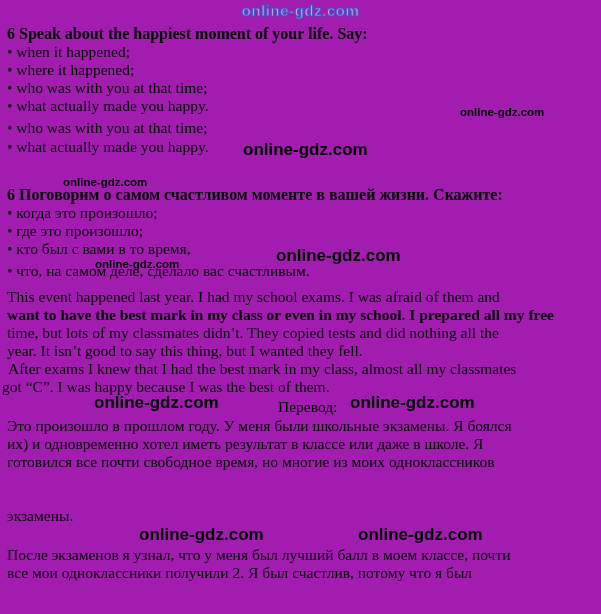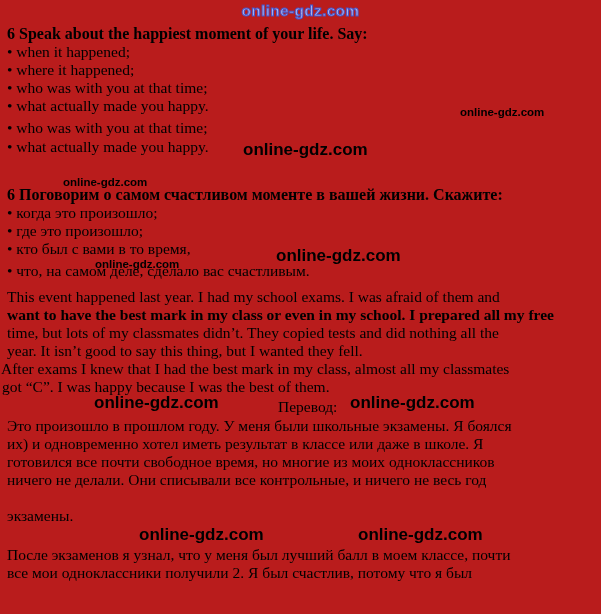--- a/index.html
+++ b/index.html
@@ -1,21 +1,21 @@
 <!DOCTYPE html>
 <html><head>
 <meta charset="utf-8">
 <style>
   * { margin:0; padding:0; box-sizing:border-box; }
   html,body { background:#ffffff; }
   .page {
     position:relative;
     width:601px;
     height:614px;
-    background:#b91c1c;
+    background:#a21caf;
     overflow:hidden;
     font-family:"Liberation Serif", serif;
     color:#000000;
   }
   .line {
     position:absolute;
     white-space:nowrap;
     font-size:15.5px;
     line-height:18px;
     color:#000000;
@@ -72,31 +72,30 @@
   <div class="line" style="left:7px; top:222px;">• где это произошло;</div>
   <div class="line" style="left:7px; top:240px;">• кто был с вами в то время,</div>
   <div class="wm wm-lg" style="left:276px; top:247px;">online-gdz.com</div>
   <div class="wm wm-sm" style="left:95px; top:258px;">online-gdz.com</div>
   <div class="line" style="left:7px; top:262px;">• что, на самом деле, сделало вас счастливым.</div>
 
   <div class="line" style="left:7px; top:288px;">This event happened last year. I had my school exams. I was afraid of them and</div>
   <div class="line" style="left:7px; top:306px;font-weight:bold;">want to have the best mark in my class or even in my school. I prepared all my free</div>
   <div class="line" style="left:7px; top:324px;">time, but lots of my classmates didn’t. They copied tests and did nothing all the</div>
   <div class="line" style="left:7px; top:342px;">year. It isn’t good to say this thing, but I wanted they fell.</div>
-  <div class="line" style="left:1px; top:360px;">After exams I knew that I had the best mark in my class, almost all my classmates</div>
+  <div class="line" style="left:8px; top:360px;">After exams I knew that I had the best mark in my class, almost all my classmates</div>
   <div class="line" style="left:2px; top:378px;">got “C”. I was happy because I was the best of them.</div>
 
   <div class="wm wm-lg" style="left:94px; top:394px;">online-gdz.com</div>
   <div class="line" style="left:278px; top:398px;">Перевод:</div>
   <div class="wm wm-lg" style="left:350px; top:394px;">online-gdz.com</div>
 
   <div class="line" style="left:7px; top:417px;">Это произошло в прошлом году. У меня были школьные экзамены. Я боялся</div>
   <div class="line" style="left:7px; top:435px;">их) и одновременно хотел иметь результат в классе или даже в школе. Я</div>
   <div class="line" style="left:7px; top:453px;">готовился все почти свободное время, но многие из моих одноклассников</div>
-  <div class="line" style="left:7px; top:471px;">ничего не делали. Они списывали все контрольные, и ничего не весь год</div>
   <div class="line" style="left:7px; top:507px;">экзамены.</div>
 
   <div class="wm wm-lg" style="left:139px; top:526px;">online-gdz.com</div>
   <div class="wm wm-lg" style="left:358px; top:526px;">online-gdz.com</div>
 
   <div class="line" style="left:7px; top:546px;">После экзаменов я узнал, что у меня был лучший балл в моем классе, почти</div>
   <div class="line" style="left:7px; top:564px;">все мои одноклассники получили 2. Я был счастлив, потому что я был</div>
   <div class="line" style="left:7px; top:617px;margin-left:8px;">лучшим из них.</div>
 
 </div>

